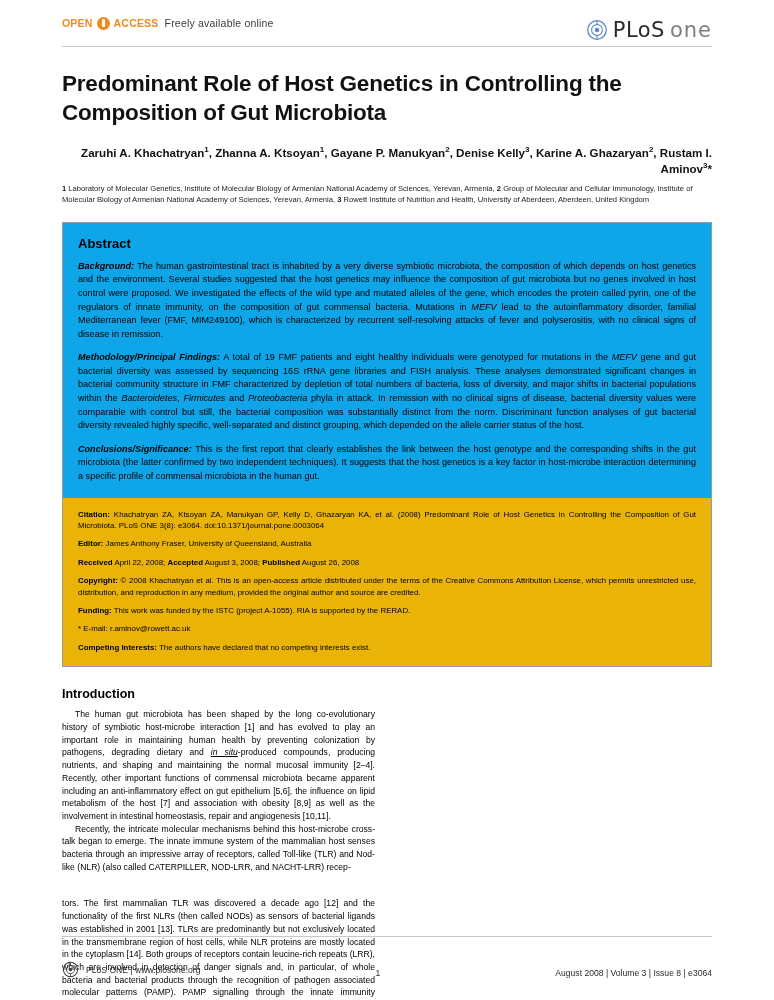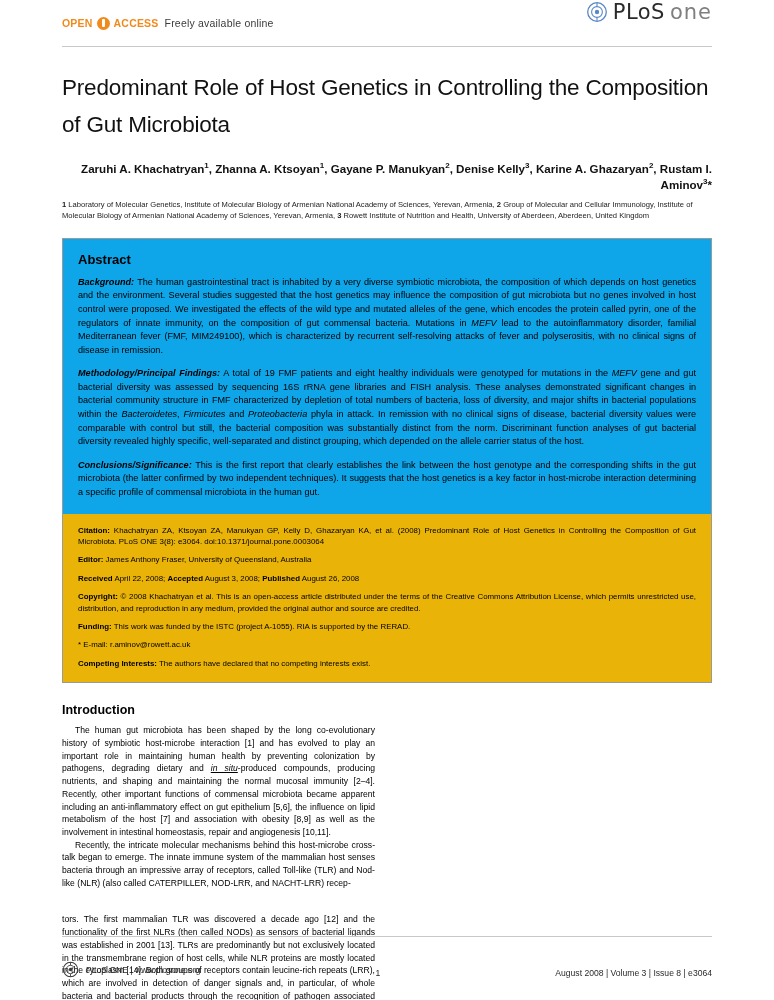--- a/index.html
+++ b/index.html
@@ -64,21 +64,21 @@
     color: #f08a1d;
     font-weight: bold;
   }
   .oa-free {
     color: #3b3b3b;
     margin-left: 6px;
   }
   .plos-logo {
     position: absolute;
     right: 0;
-    top: 0;
+    top: 18px;
     display: flex;
     align-items: center;
     gap: 5px;
   }
   .plos-mark {
     width: 22px; height: 22px;
     position: relative;
   }
   .plos-word {
     font-size: 21px;
@@ -89,22 +89,22 @@
   .plos-one {
     font-size: 21px;
     color: #7f7f7f;
     letter-spacing: 1px;
     font-family: "DejaVu Sans", sans-serif;
   }
 
   
   .title {
     font-size: 22.5px;
-    line-height: 37px;
-    font-weight: normal;
+    line-height: 29px;
+    font-weight: bold;
     color: #111;
     margin: 22px 0 12px 0;
     letter-spacing: -0.2px;
   }
   .authors {
     font-size: 11.6px;
     line-height: 13px;
     font-weight: bold;
     margin-top: 16px;
     color: #111;

